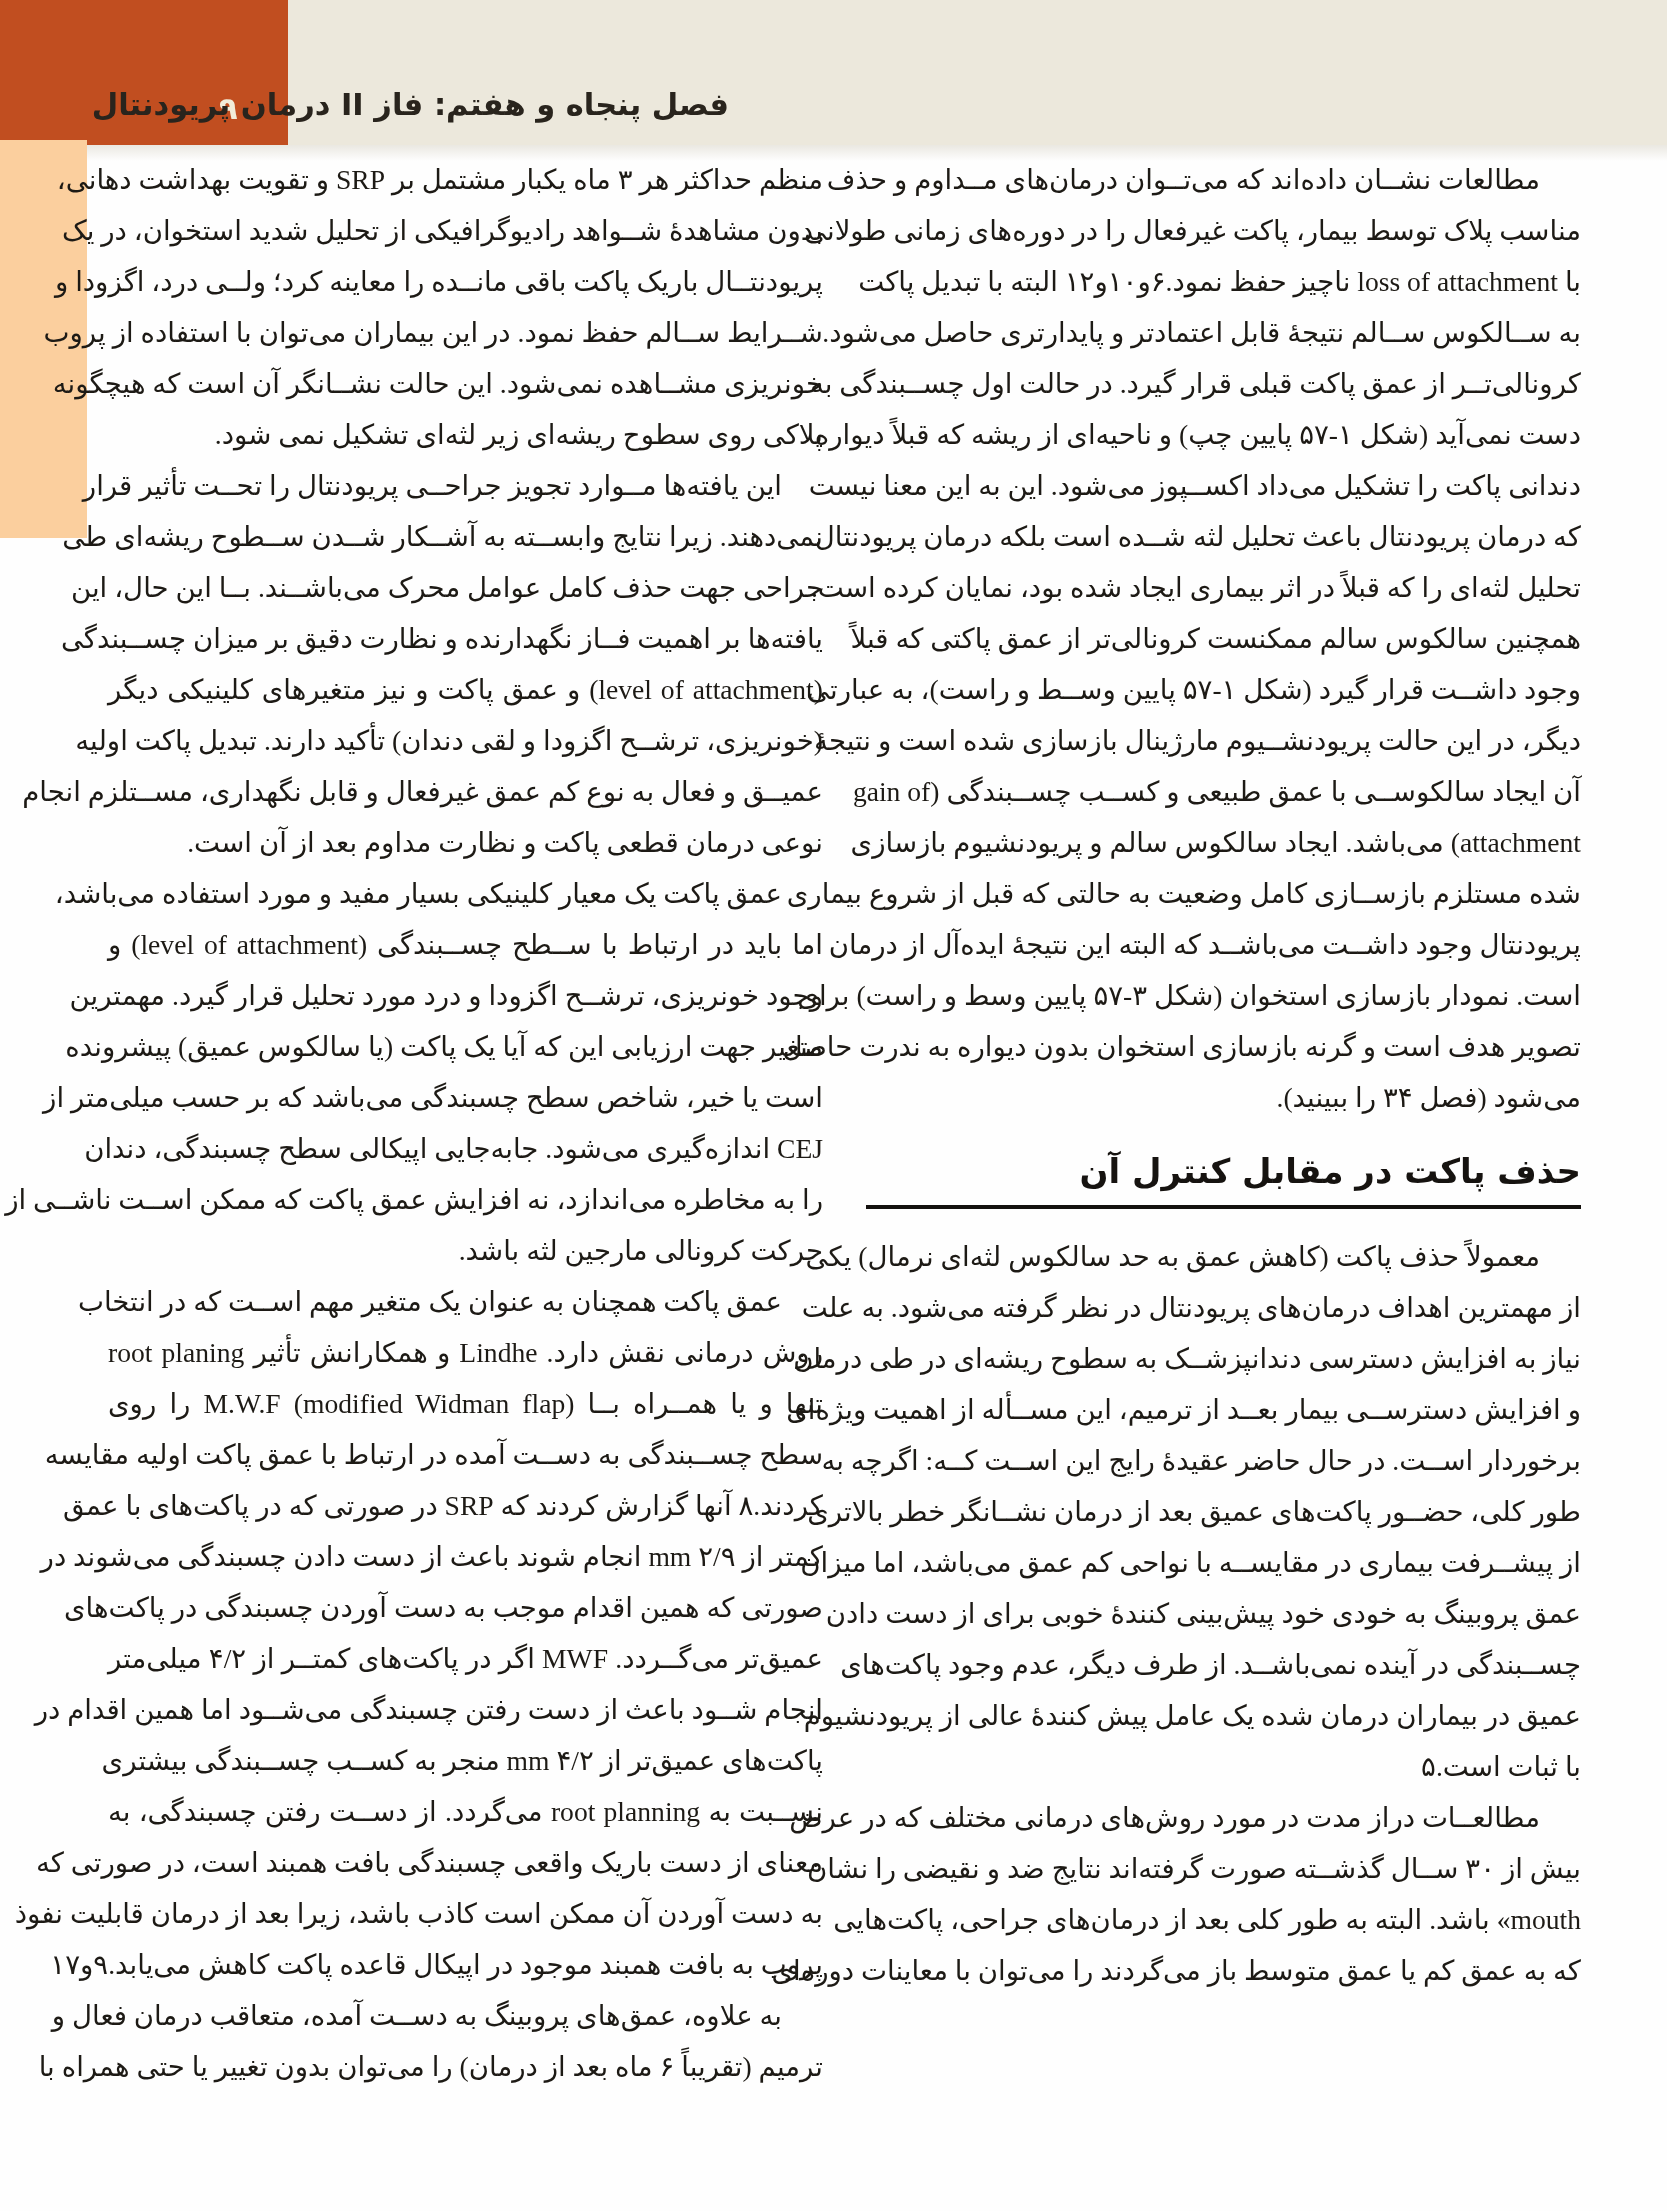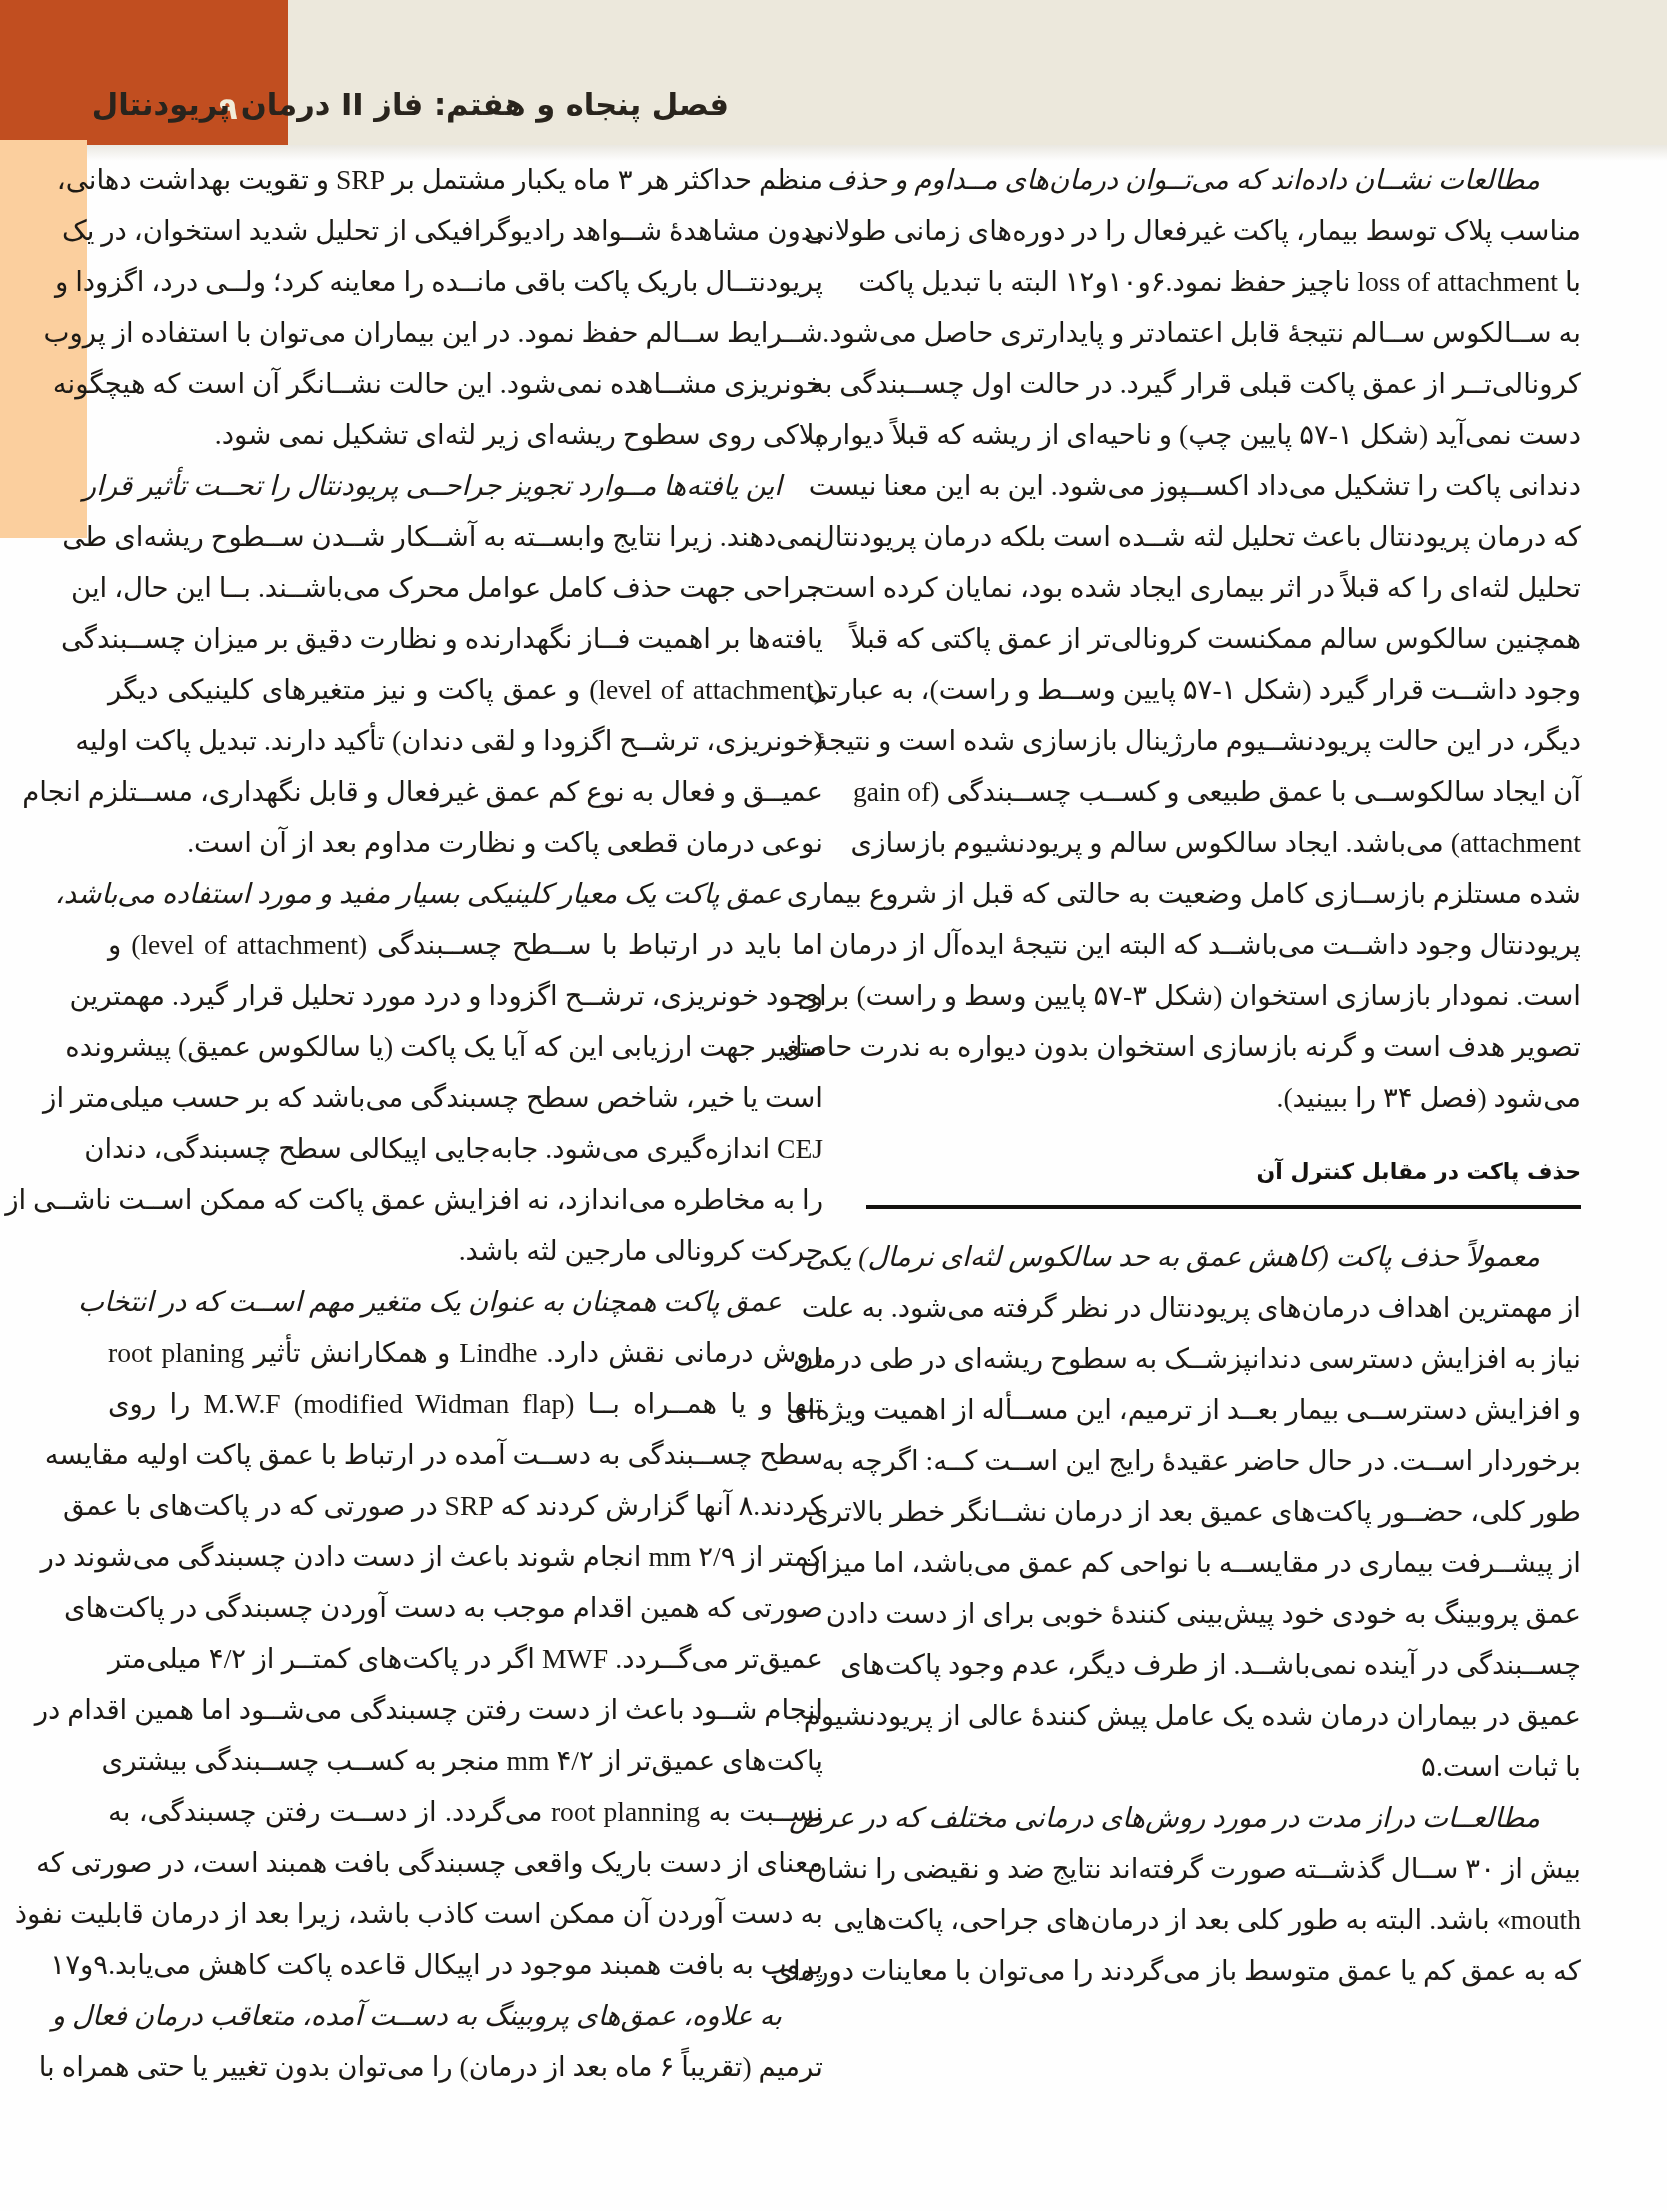--- a/index.html
+++ b/index.html
@@ -46,29 +46,29 @@
   .col-right{right:87px;width:715px;}
   .col-left{left:108px;width:715px;}
   .line{
     line-height:51px;
     white-space:nowrap;
     text-align:justify;
     -moz-text-align-last:justify;
     text-align-last:justify;
     overflow:visible;
   }
-  .line.indent{padding-right:41px;font-style:italic;}
+  .line.indent{padding-right:41px;}
   .line.lastline{
     -moz-text-align-last:right;
     text-align-last:right;
   }
   .section-heading{
     margin-top:25.6px;
     line-height:45px;
-    font-size:22px;font-weight:bold;color:#161310;
+    font-size:34px;font-weight:bold;color:#161310;
     text-align:right;
     font-family:"DejaVu Sans","Liberation Serif",sans-serif;
   }
   .heading-rule{
     margin-top:11.8px;margin-bottom:21.7px;
     height:0;border-bottom:4.9px solid #14110e;
     width:100%;
   }
 </style>
 </head>

